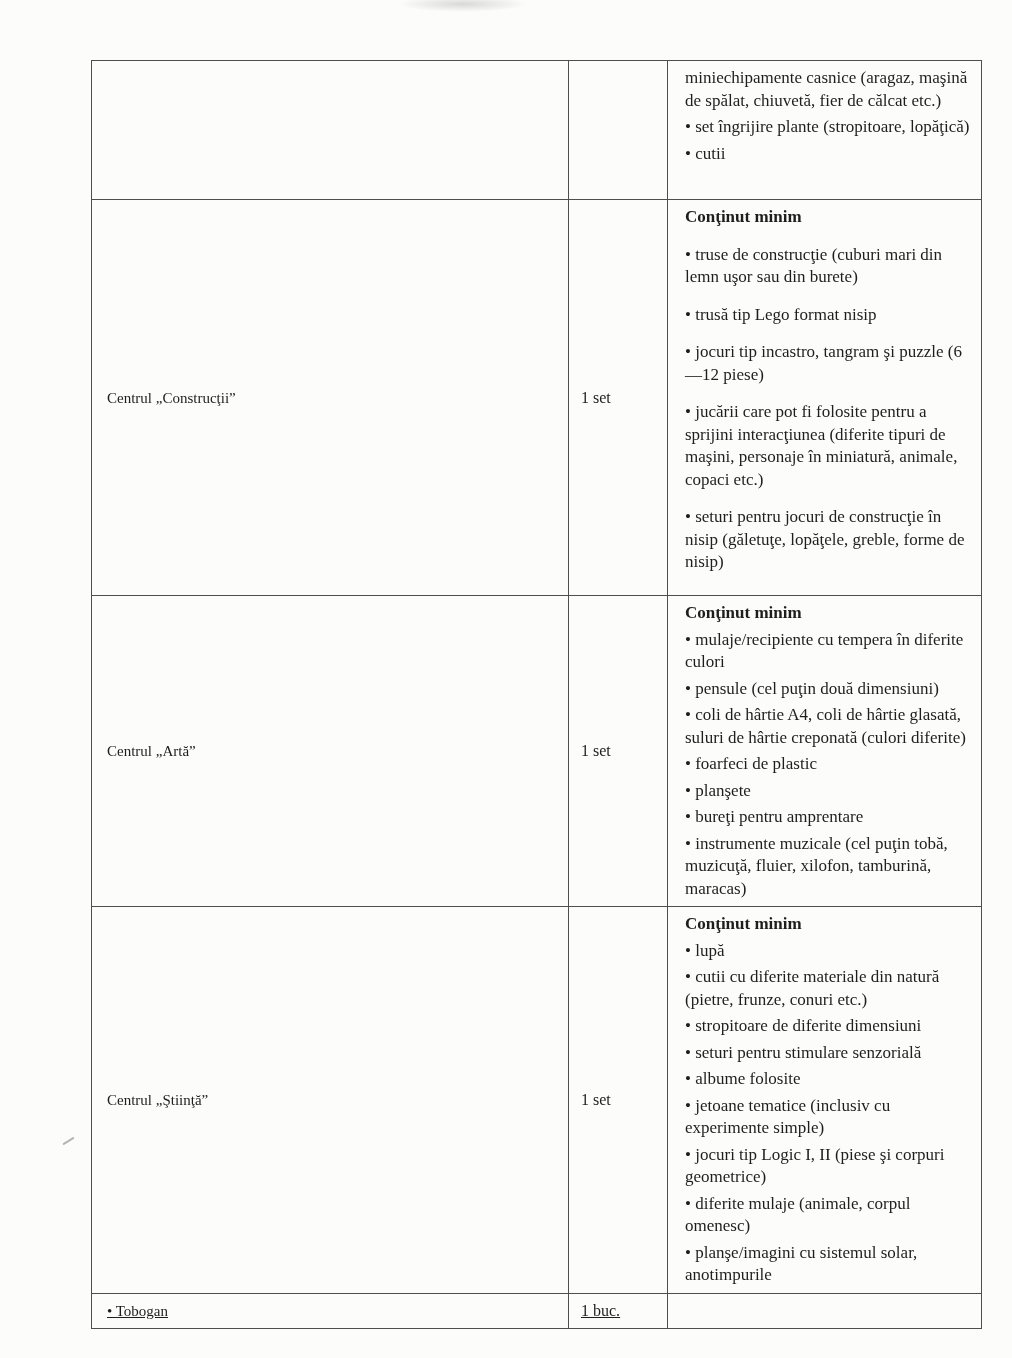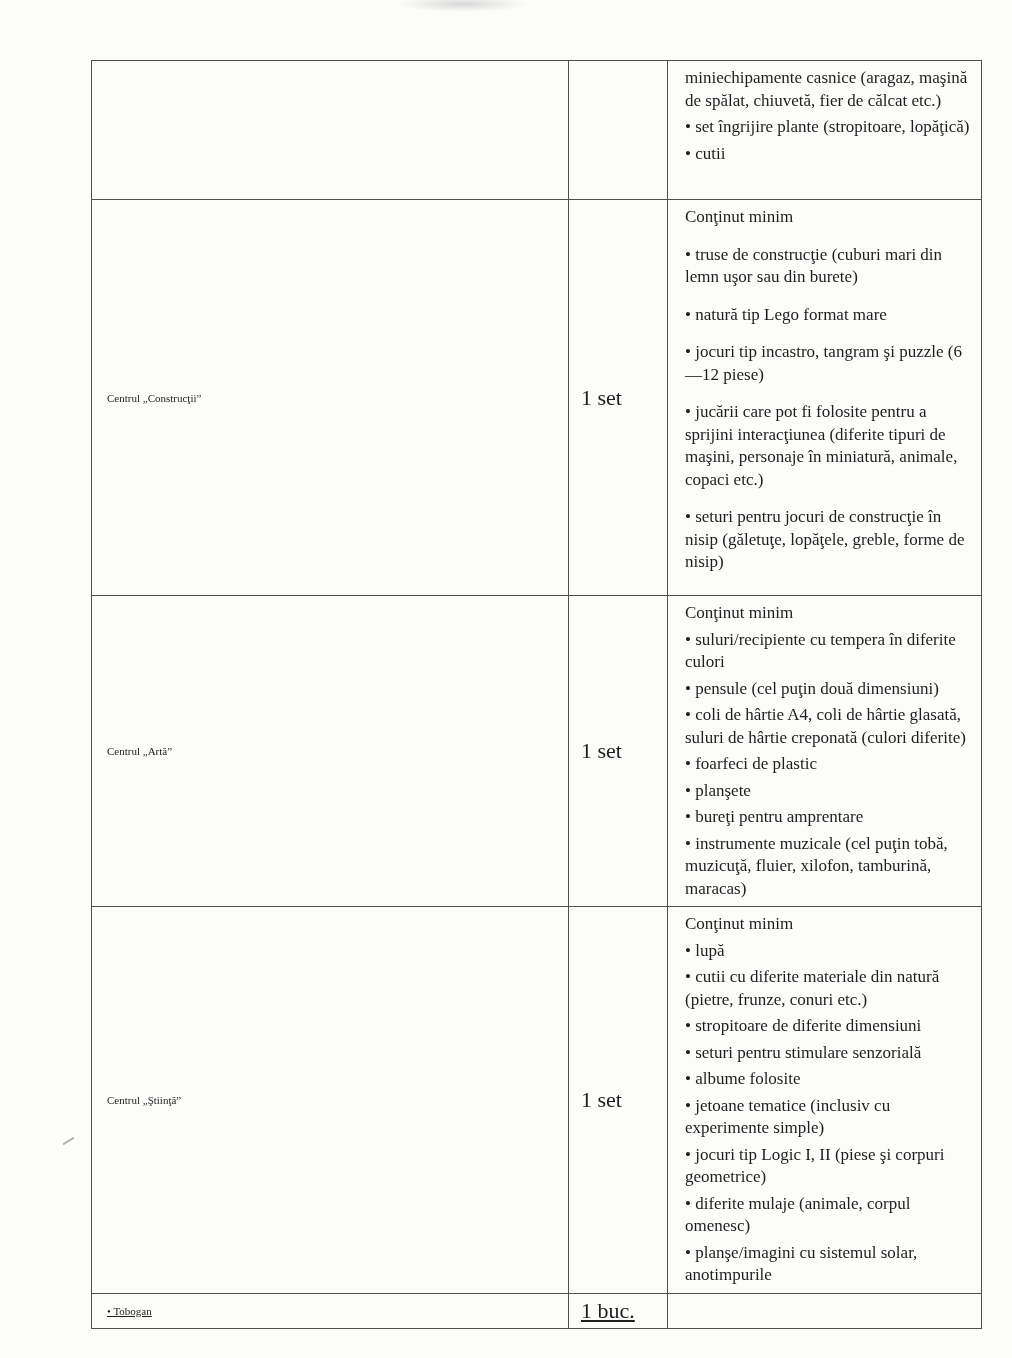--- a/index.html
+++ b/index.html
@@ -54,37 +54,37 @@
 
   .row-1 { height: 139px; }
   .row-2 { height: 396px; }
   .row-3 { height: 293px; }
   .row-4 { height: 340px; }
   .row-5 { height: 35px; text-decoration: underline;  }
 
   td.cell-name {
     vertical-align: middle;
     padding-left: 15px;
-    font-size: 11px;
+    font-size: 15px;
     line-height: 22px;
   }
   td.cell-qty {
     vertical-align: middle;
     padding-left: 12px;
-    font-size: 22px;
+    font-size: 16px;
     line-height: 22px;
   }
   td.cell-content {
     vertical-align: top;
     padding: 2px 6px 2px 13px;
     font-size: 17px;
     line-height: 22.5px;
   }
   .citem { margin: 4px; }
-  .citem.bold { font-weight: normal; }
+  .citem.bold { font-weight: bold; }
   .content.spaced .citem { margin-bottom: 15px; }
   .content.spaced .citem:last-child { margin-bottom: 0; font-family: Liberation Serif, serif; }
 </style>
 </head>
 <body>
 
 <div class="scan-smudge"></div>
 <div class="pen-mark"></div>
 
 <table class="doc-table">
@@ -113,38 +113,38 @@
       <td class="cell-name">
         <span>Centrul „Construcţii”</span>
       </td>
       <td class="cell-qty">
         <span>1 set</span>
       </td>
       <td class="cell-content">
         <div class="content spaced">
             <div class="citem bold">Conţinut minim</div>
             <div class="citem">• truse de construcţie (cuburi mari din lemn uşor sau din burete)</div>
-            <div class="citem">• natură tip Lego format mare</div>
+            <div class="citem">• trusă tip Lego format nisip</div>
             <div class="citem">• jocuri tip incastro, tangram şi puzzle (6—12 piese)</div>
             <div class="citem">• jucării care pot fi folosite pentru a sprijini interacţiunea (diferite tipuri de maşini, personaje în miniatură, animale, copaci etc.)</div>
             <div class="citem">• seturi pentru jocuri de construcţie în nisip (găletuţe, lopăţele, greble, forme de nisip)</div>
           </div>
       </td>
     </tr>
     <tr class="row-3">
       <td class="cell-name">
         <span>Centrul „Artă”</span>
       </td>
       <td class="cell-qty">
         <span>1 set</span>
       </td>
       <td class="cell-content">
         <div class="content">
             <div class="citem bold">Conţinut minim</div>
-            <div class="citem">• suluri/recipiente cu tempera în diferite culori</div>
+            <div class="citem">• mulaje/recipiente cu tempera în diferite culori</div>
             <div class="citem">• pensule (cel puţin două dimensiuni)</div>
             <div class="citem">• coli de hârtie A4, coli de hârtie glasată, suluri de hârtie creponată (culori diferite)</div>
             <div class="citem">• foarfeci de plastic</div>
             <div class="citem">• planşete</div>
             <div class="citem">• bureţi pentru amprentare</div>
             <div class="citem">• instrumente muzicale (cel puţin tobă, muzicuţă, fluier, xilofon, tamburină, maracas)</div>
           </div>
       </td>
     </tr>
     <tr class="row-4">

